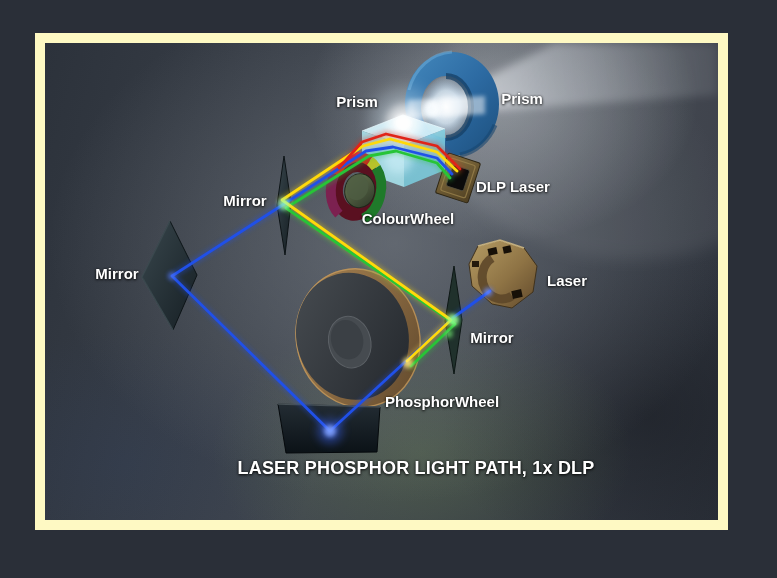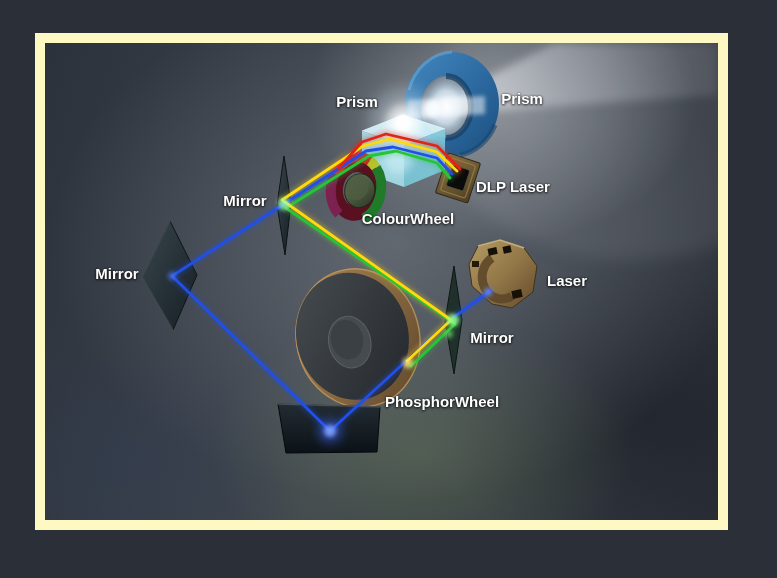--- a/index.html
+++ b/index.html
@@ -208,15 +208,16 @@
       <span>Wheel</span>
     </div>
     <div class="lbl" style="left:200px;top:158px">Mirror</div>
     <div class="lbl" style="left:72px;top:231px">Mirror</div>
     <div class="lbl" style="left:522px;top:238px">Laser</div>
     <div class="lbl" style="left:447px;top:295px">Mirror</div>
     <div class="lbl lines" style="left:397px;top:359px">
       <span>Phosphor</span>
       <span>Wheel</span>
     </div>
+    <div class="lbl title" style="left:371px;top:425px">LASER PHOSPHOR LIGHT PATH, 1x DLP</div>
 
   </div>
 </div>
 
 </body></html>

